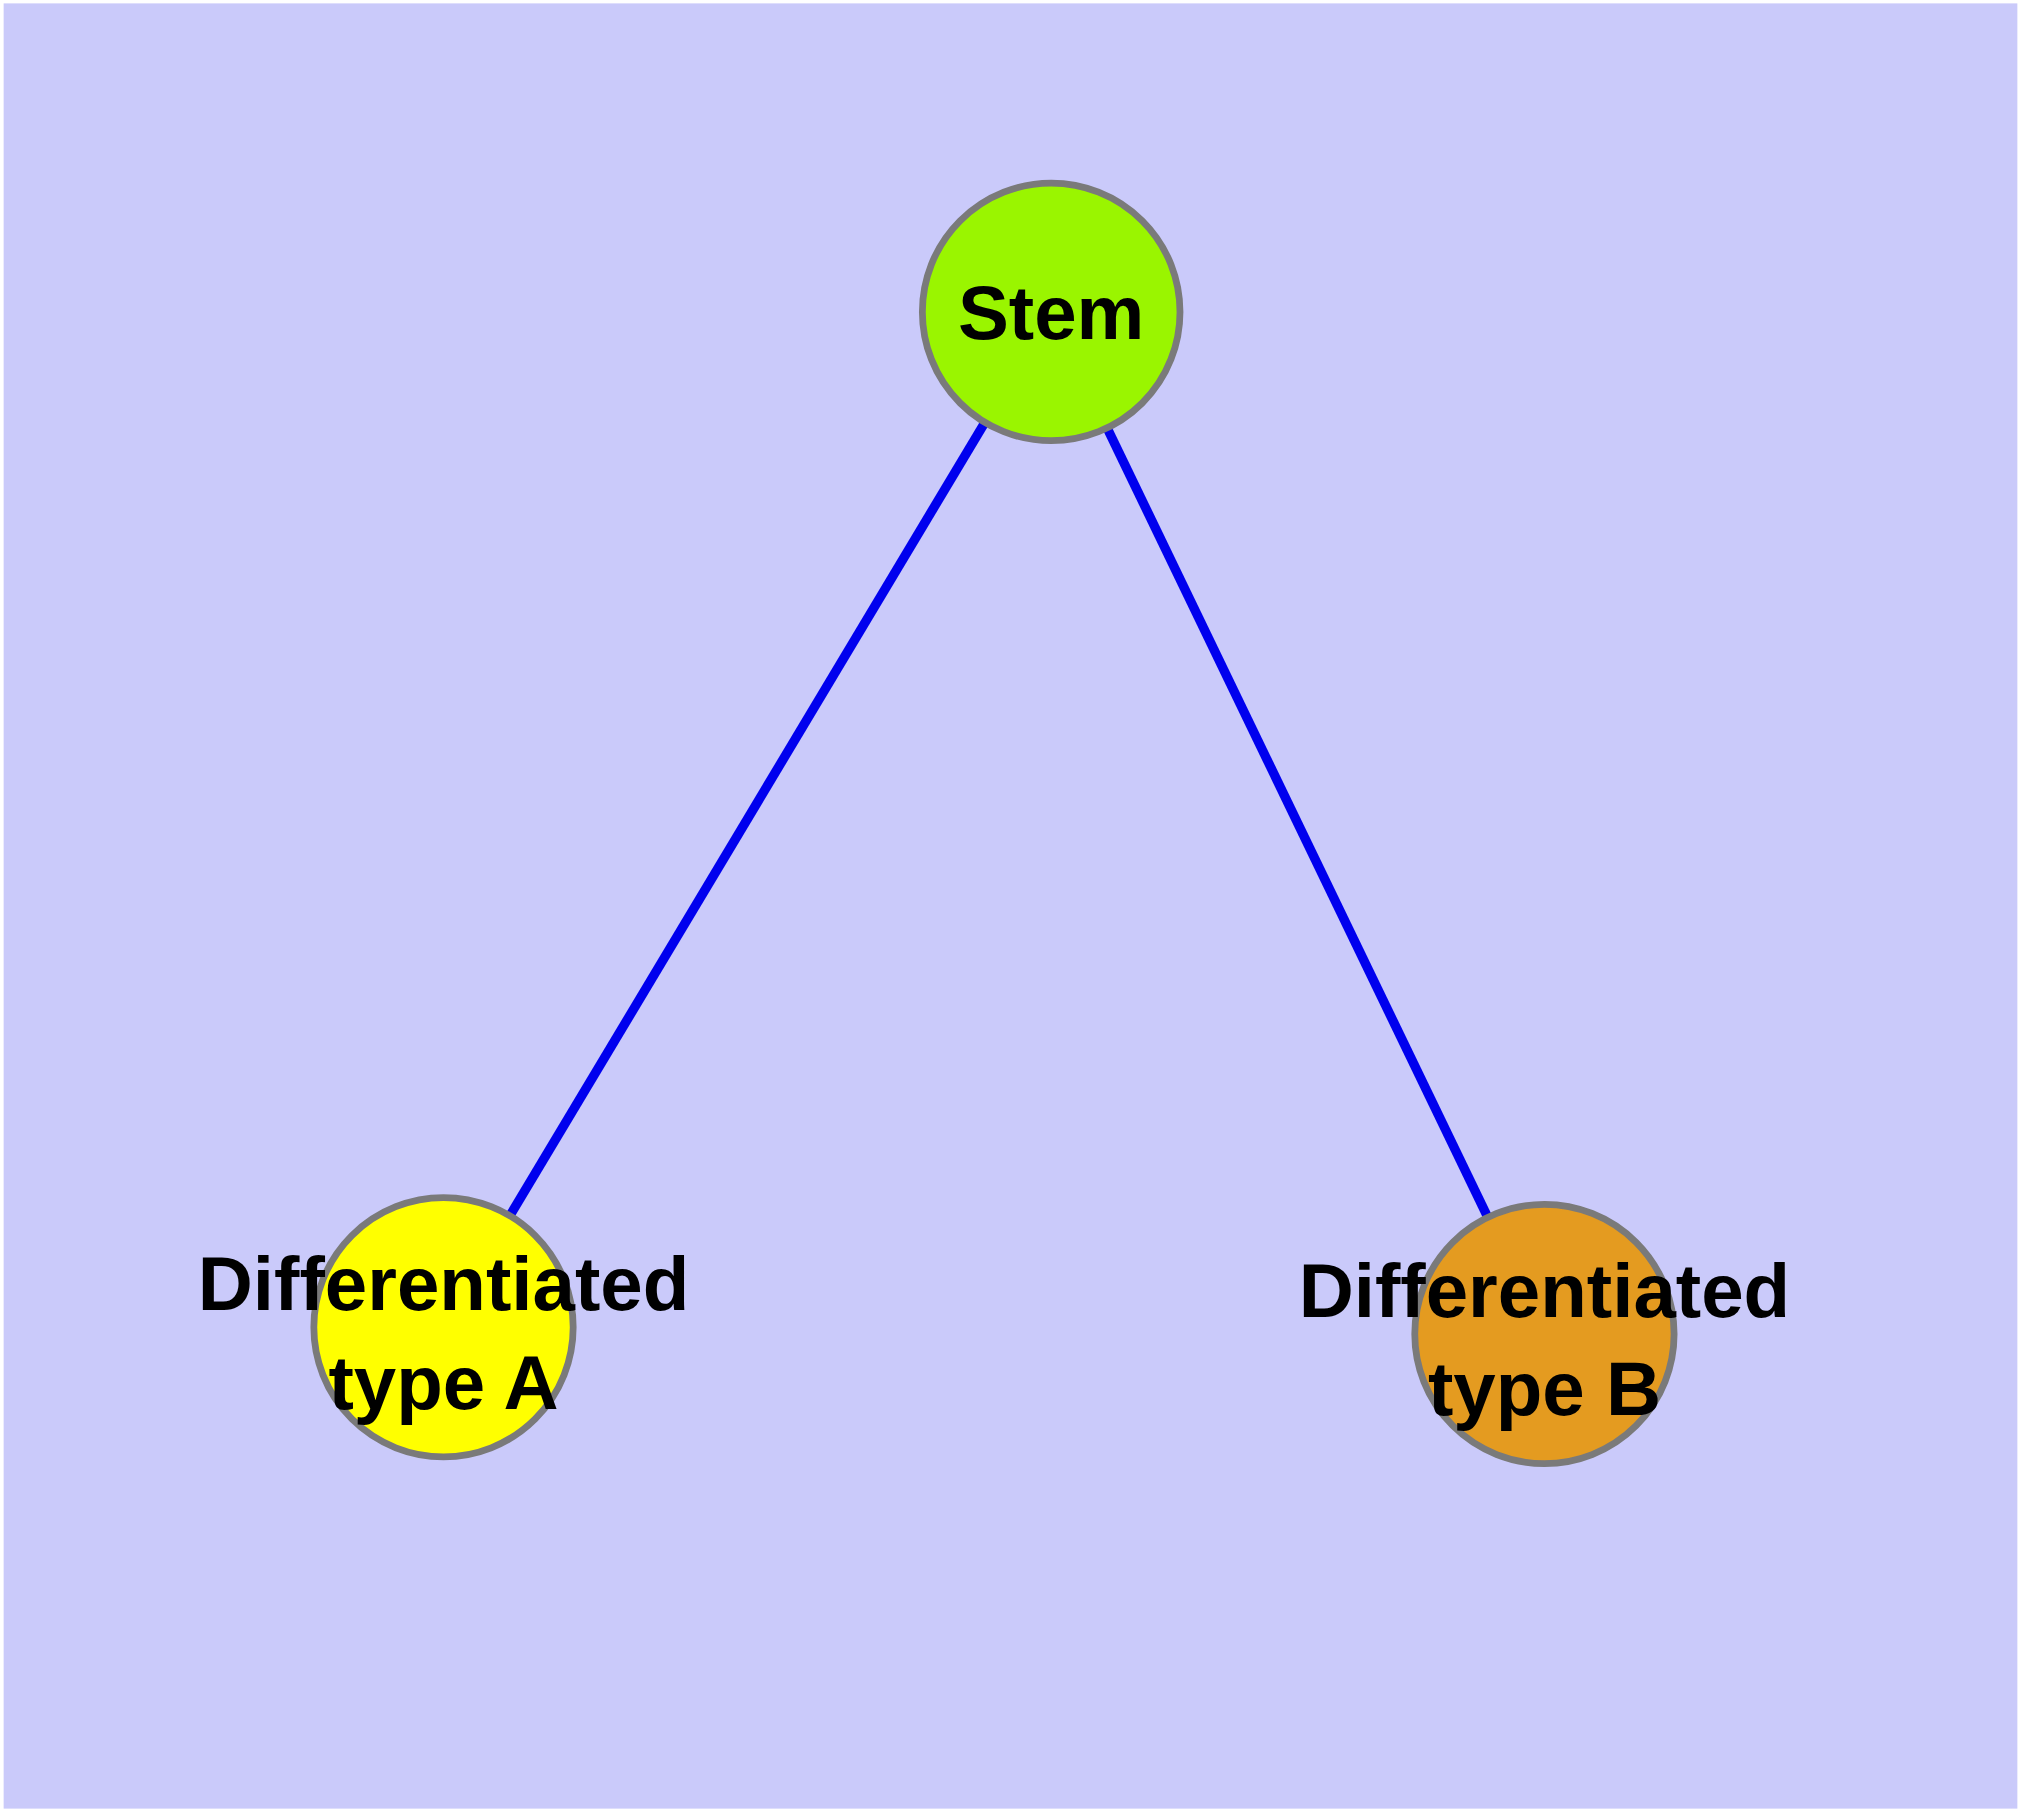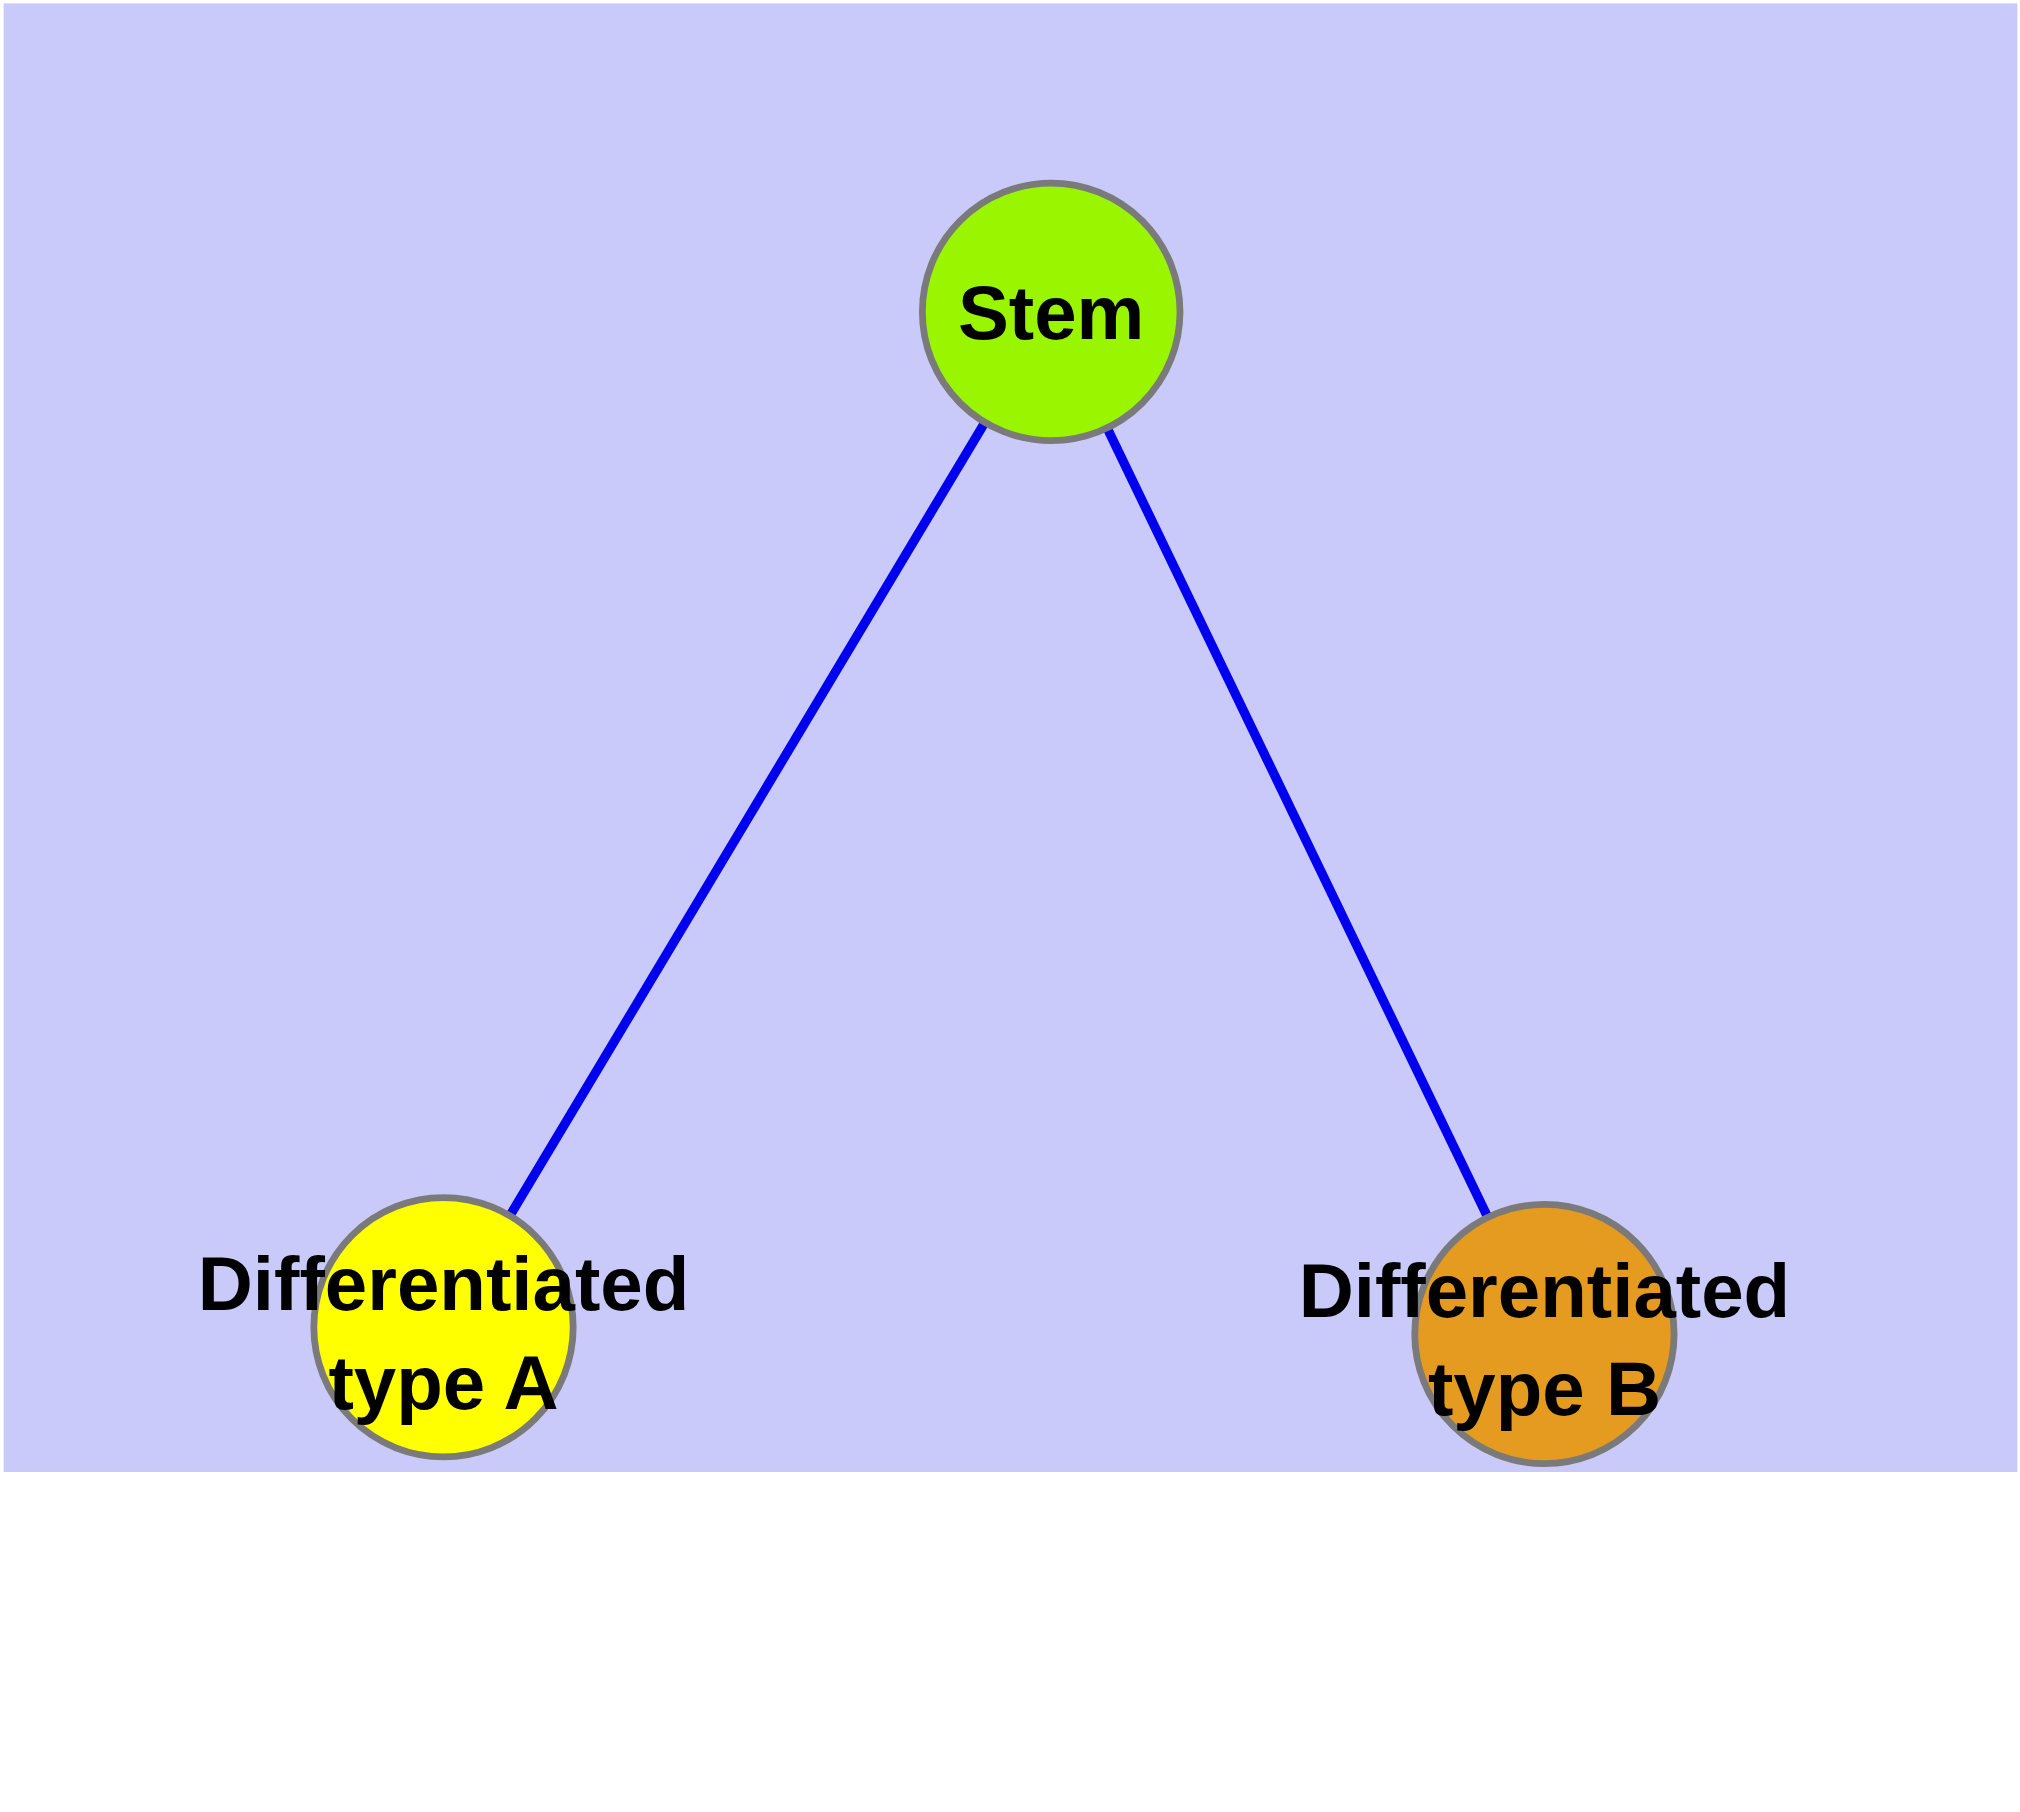--- a/index.html
+++ b/index.html
@@ -2,21 +2,21 @@
 <html style="font-size:13.6px"><head>
 <meta charset="utf-8">
 <style>
   html, body {
     margin: 0;
     padding: 0;
     background: #ffffff;
   }
   .canvas-wrap {
     width: 2021px;
-    height: 1472px;
+    height: 1812px;
     position: relative;
   }
   svg {
     display: block;
   }
   .node-label {
     font-family: "Liberation Sans", "DejaVu Sans", sans-serif;
     font-weight: bold;
     font-size: 90px;
     text-anchor: middle;

